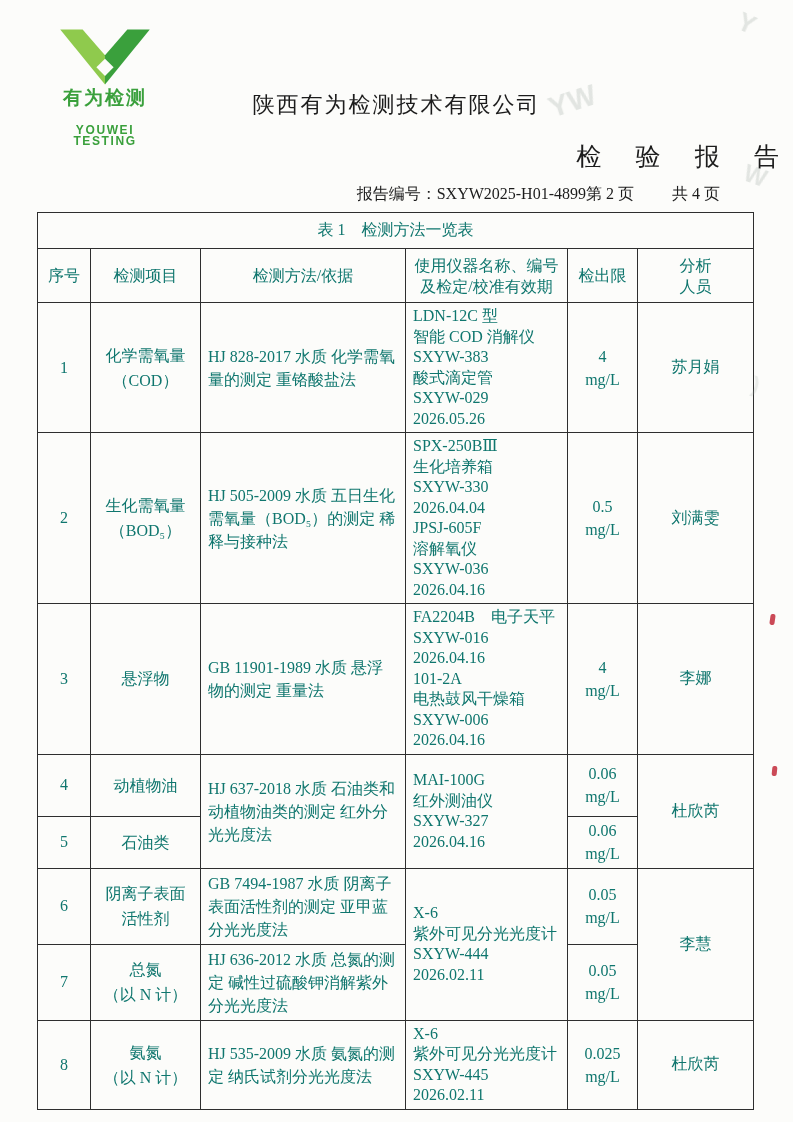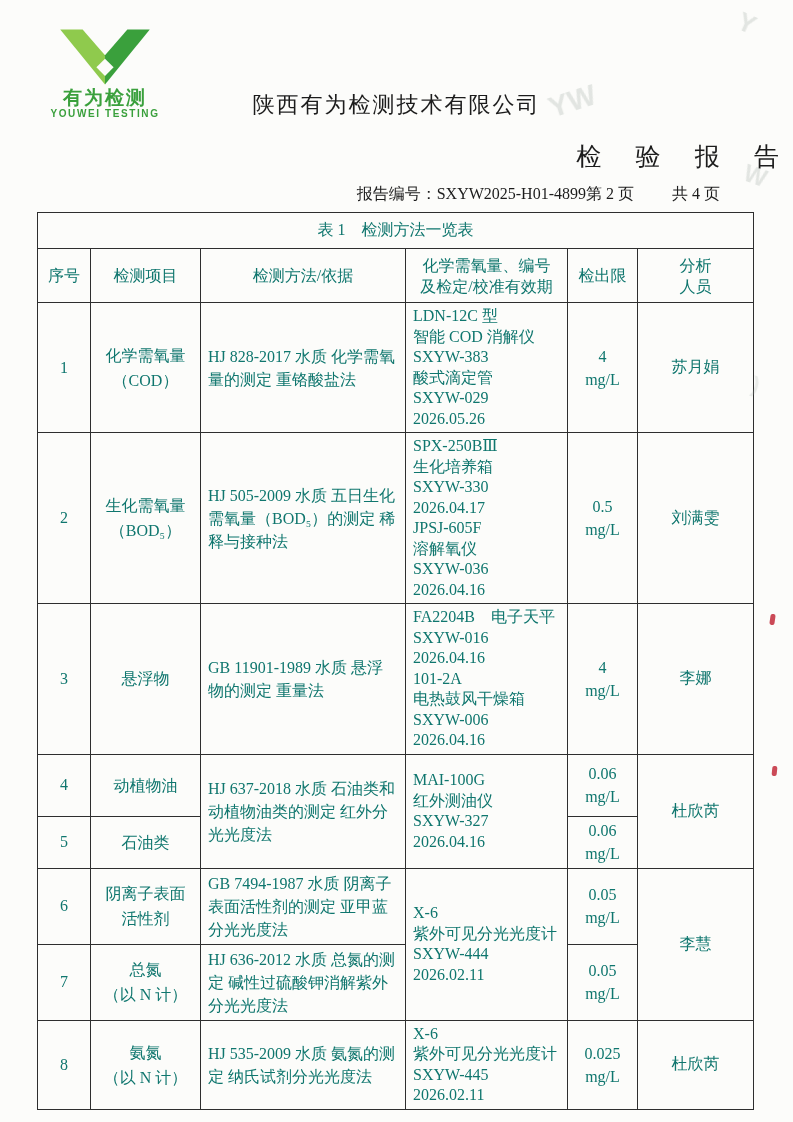--- a/index.html
+++ b/index.html
@@ -21,22 +21,23 @@
   .logo-wing-left  { fill:var(--color-brand_light,#8fca4d); }
   .logo-wing-right { fill:var(--color-brand,#3aa03c); }
   .logo-hole       { fill:var(--color-paper,#fcfcfa); }
   .logo-cn {
     color:var(--color-brand,#3aa03c);
     font-size:19px; font-weight:bold; letter-spacing:2px; line-height:20px;
     font-family:Liberation Serif, serif;
   }
   .logo-en {
     color:var(--color-brand,#3aa03c);
-    font-size:10px; font-weight:bold; letter-spacing:1.6px; line-height:11px;
+    font-size:12px; font-weight:bold; letter-spacing:1.6px; line-height:11px;
     font-family:"Liberation Sans","DejaVu Sans",sans-serif;
+    margin-top:17px;
   }
 
   
   .company {
     position:absolute; top:90px; left:0; width:100%;
     text-align:center; font-size:22px; letter-spacing:2px;
   }
   .report-title {
     position:absolute; top:140px; left:0; width:100%;
     text-align:right; font-size:25px; letter-spacing:14px; padding-left:14px;
@@ -127,21 +128,21 @@
         <col style="width:116px">
     </colgroup>
     <tbody>
       <tr class="caption-row" style="height:36px">
         <td colspan="6">表 1　检测方法一览表</td>
       </tr>
       <tr class="head-row" style="height:54px">
         <td>序号</td>
         <td>检测项目</td>
         <td>检测方法/依据</td>
-        <td>化学需氧量、编号
+        <td>使用仪器名称、编号
 及检定/校准有效期</td>
         <td>检出限</td>
         <td>分析
 人员</td>
       </tr>
 
       <tr style="height:128px">
         <td class="cell-no">1</td>
         <td class="cell-item">化学需氧量
 （COD）</td>
@@ -158,21 +159,21 @@
       </tr>
 
       <tr style="height:160px">
         <td class="cell-no">2</td>
         <td class="cell-item">生化需氧量
 （BOD₅）</td>
         <td class="cell-method">HJ 505-2009 水质 五日生化需氧量（BOD₅）的测定 稀释与接种法</td>
         <td class="cell-inst">SPX-250BⅢ
 生化培养箱
 SXYW-330
-2026.04.17
+2026.04.04
 JPSJ-605F
 溶解氧仪
 SXYW-036
 2026.04.16</td>
         <td class="cell-limit">0.5
 mg/L</td>
         <td class="cell-analyst">刘满雯</td>
       </tr>
 
       <tr style="height:148px">

